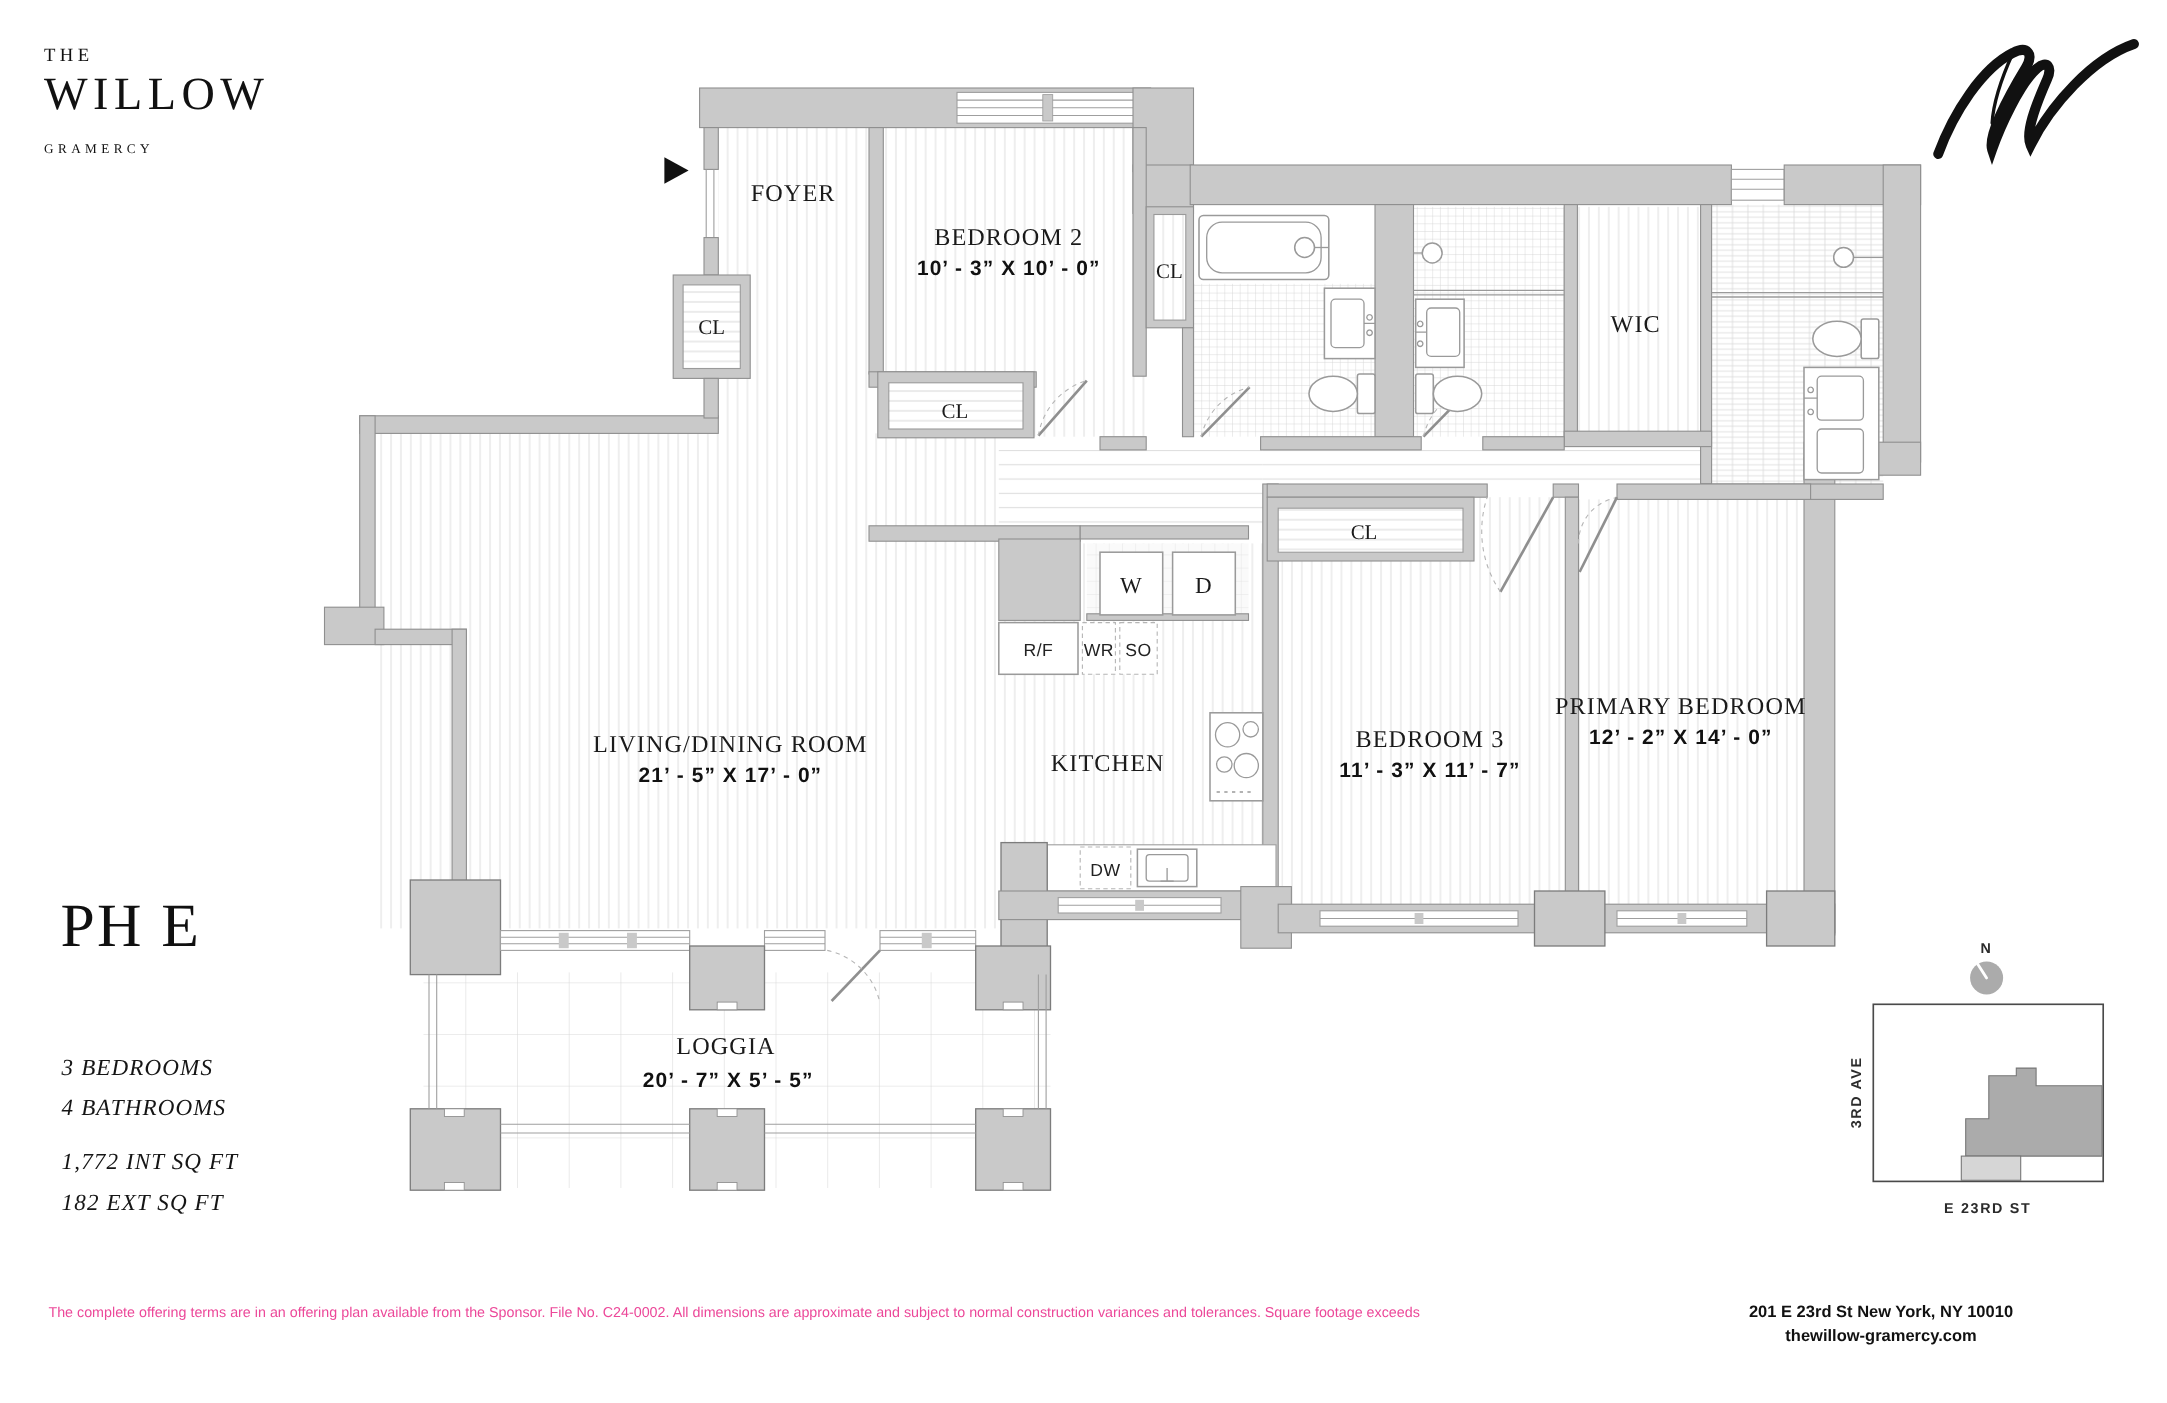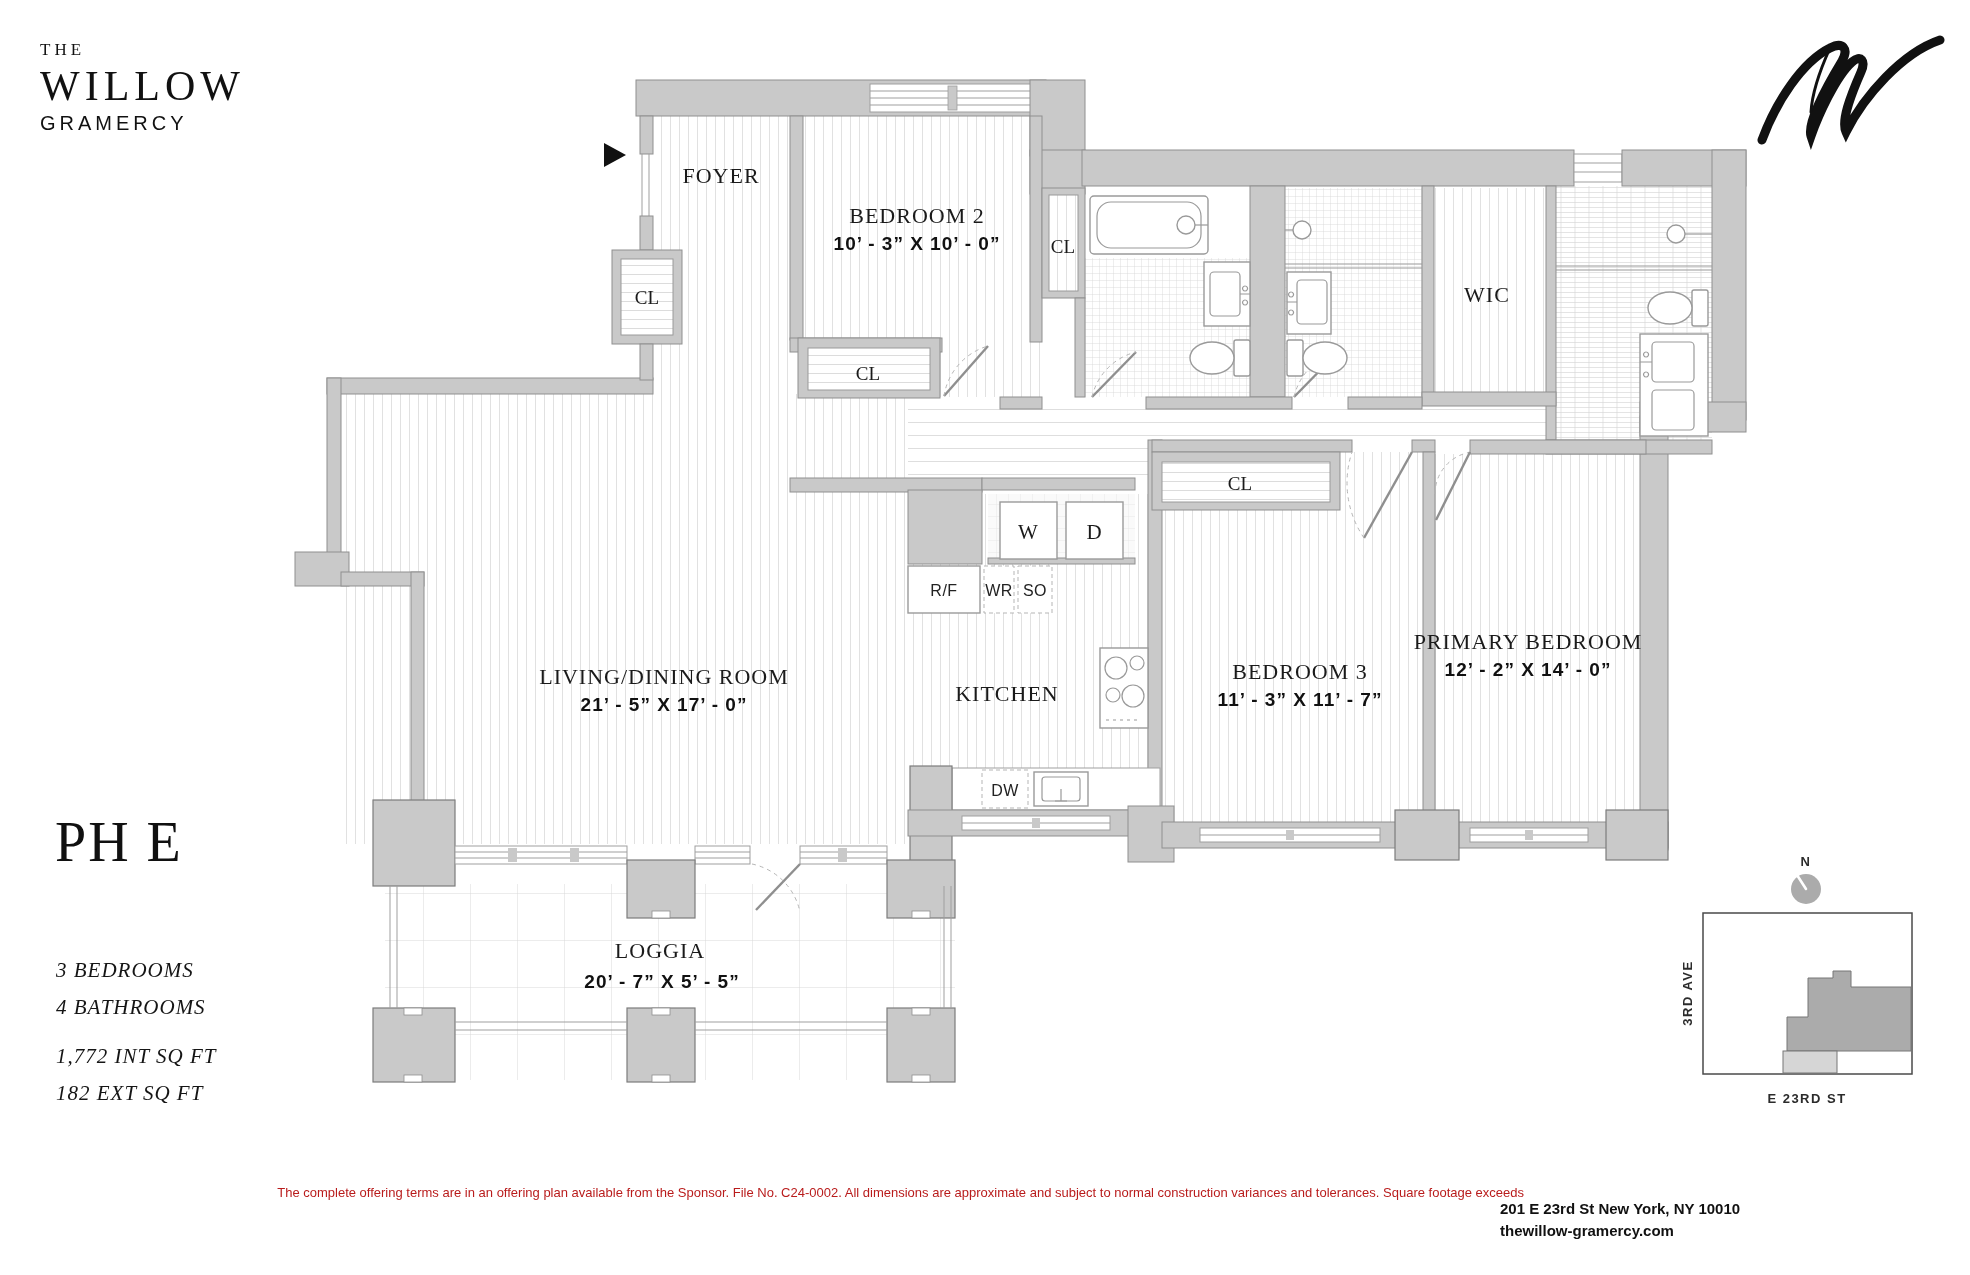--- a/index.html
+++ b/index.html
@@ -2,26 +2,26 @@
 <html><head>
 <meta charset="utf-8">
 <style>
   html,body{margin:0;padding:0;background:#ffffff;}
   body{width:1970px;height:1275px;position:relative;font-family:"Liberation Sans",sans-serif;overflow:hidden;}
   .abs{position:absolute;}
   
   .logo{top:40px;left:40px;width:260px;text-align:left;color:#111;}
   .logo .the{font-family:"Liberation Serif",serif;font-size:17px;letter-spacing:4px;}
   .logo .willow{font-family:"Liberation Serif",serif;font-size:42px;letter-spacing:5px;margin-top:2px;}
-  .logo .gramercy{font-family:Liberation Sans, sans-serif;font-size:20px;letter-spacing:4px;margin-top:2px;}
+  .logo .gramercy{font-family:Liberation Serif, serif;font-size:12px;letter-spacing:4px;margin-top:18px;}
   .unitname{top:810px;left:55px;width:260px;font-family:"Liberation Serif",serif;font-size:56px;color:#101010;letter-spacing:2px;}
   .facts{top:952px;left:56px;font-family:"Liberation Serif",serif;font-size:21px;color:#151515;letter-spacing:1px;line-height:37px;font-style:italic;}
   .facts .gap{height:12px;}
-  .disclaimer{top:1182px;left:44px;width:1480px;font-size:13px;color:#b91c1c;line-height:22px;text-align:right;}
-  .address{top:1182px;right:50px;width:420px;text-align:left;font-weight:bold;font-size:15px;color:#111;line-height:22px;margin-top:16px;}
+  .disclaimer{top:1182px;left:44px;width:1480px;font-size:13px;color:#ec4899;line-height:22px;}
+  .address{top:1182px;right:50px;width:420px;text-align:center;font-weight:bold;font-size:15px;color:#111;line-height:22px;}
   
   .wall{fill:#c9c9c9;stroke:#8f8f8f;stroke-width:1;}
   .wallb{fill:#c9c9c9;stroke:#7c7c7c;stroke-width:1.2;}
   .fixture{fill:#ffffff;stroke:#9a9a9a;stroke-width:1.4;}
   .fixline{stroke:#9a9a9a;stroke-width:1.2;fill:none;}
   .thin{stroke:#9f9f9f;stroke-width:1;fill:none;}
   .dash{stroke:#b5b5b5;stroke-width:1;fill:none;stroke-dasharray:4 4;}
   .leaf{stroke:#8f8f8f;stroke-width:2.4;fill:none;}
   .roomlabel{font-family:"Liberation Serif",serif;font-size:22px;fill:#1a1a1a;letter-spacing:1px;text-anchor:middle;}
   .dimlabel{font-family:"Liberation Sans",sans-serif;font-size:19px;font-weight:bold;fill:#111;letter-spacing:1px;text-anchor:middle;}

